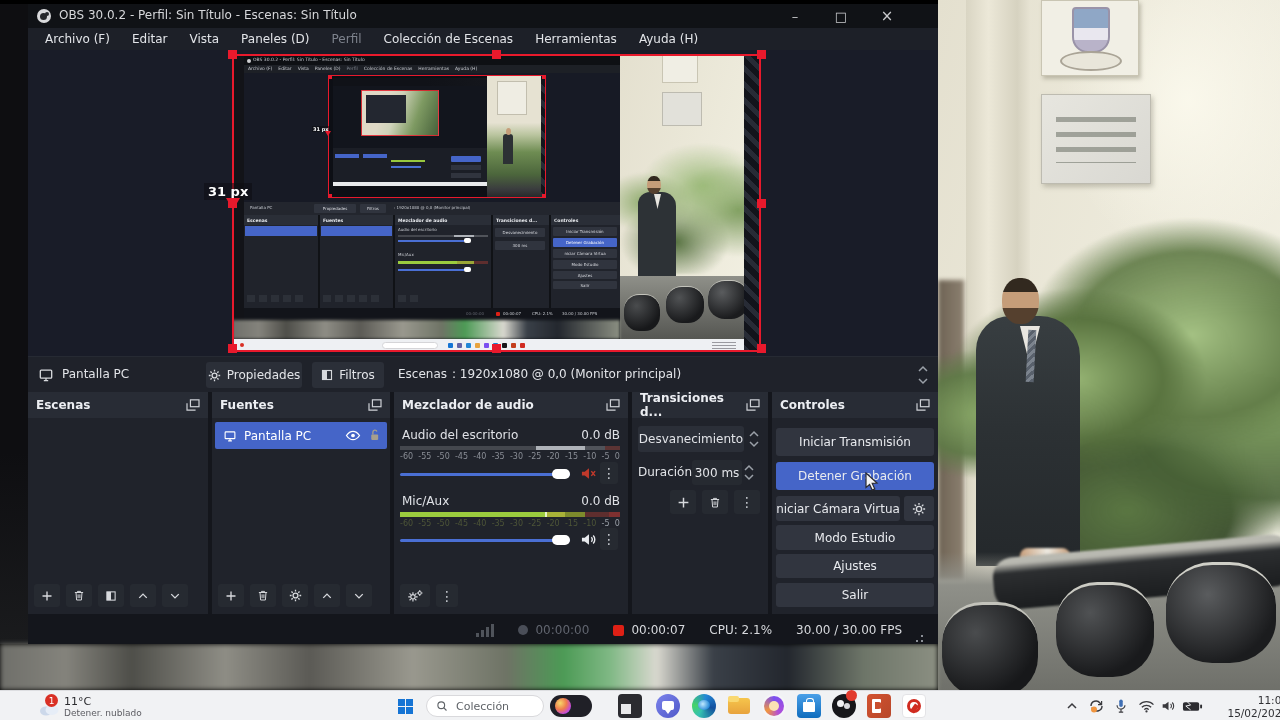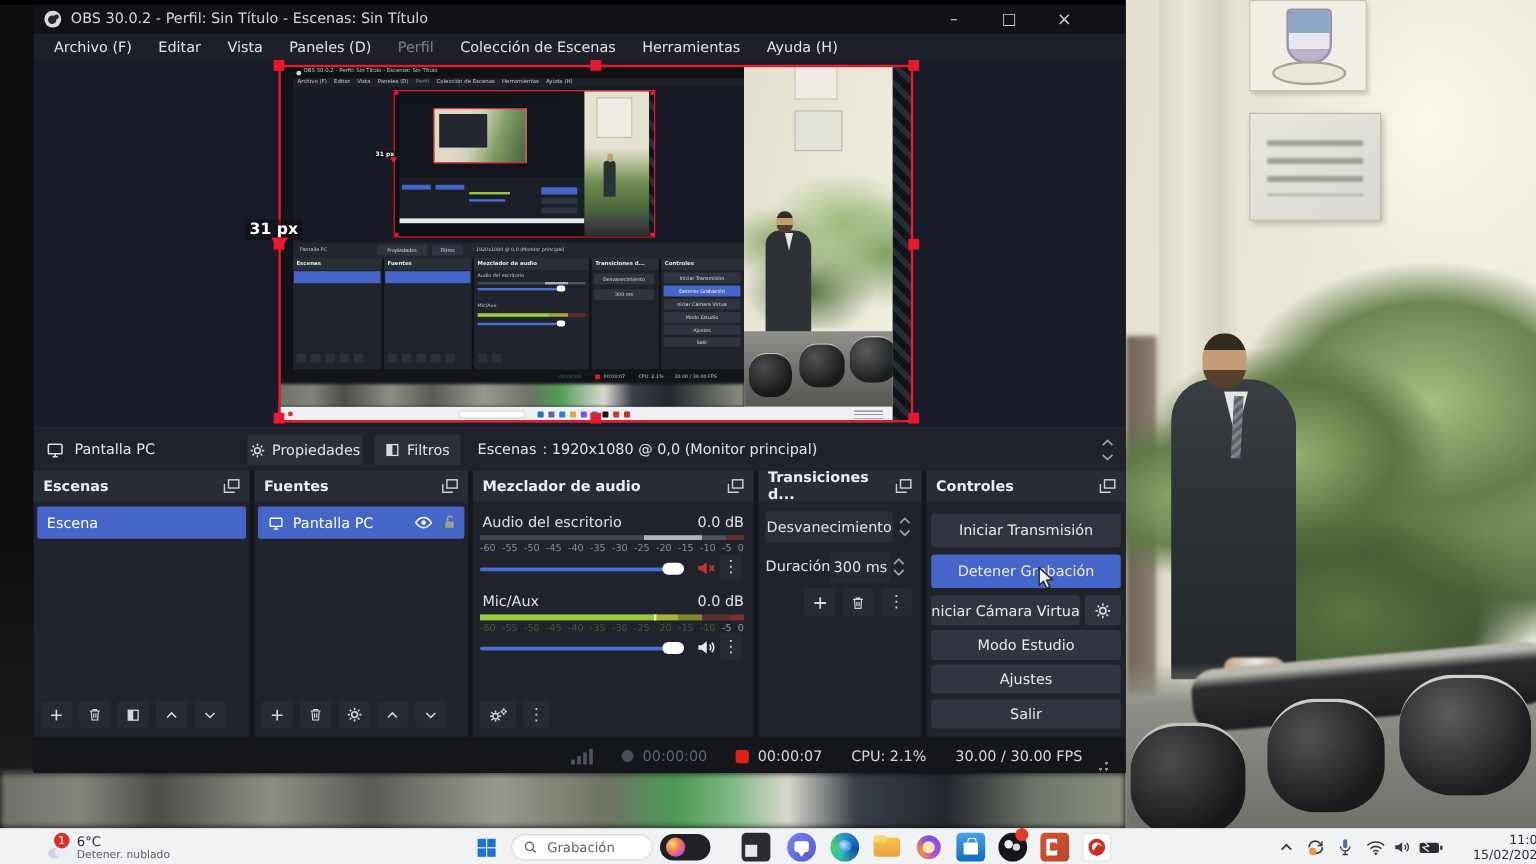--- a/index.html
+++ b/index.html
@@ -333,23 +333,20 @@
   <div class="ab panel" style="left:0;width:180px;">
     <div class="phead">
         <span>Escenas</span>
       <span>
           <svg width="14" height="12" viewBox="0 0 16 14">
             <rect x="5" y="1" width="10" height="8" fill="none" stroke="#cfd2d8" stroke-width="1.4"></rect>
             <path d="M1 5v8h10" fill="none" stroke="#cfd2d8" stroke-width="1.4"></path>
           </svg>
         </span>
       </div>
-    <div class="ab bluerow" style="left:3px;top:30px;width:174px;height:27px;">
-        <span>Escena</span>
-      </div>
     <div class="ab icbtn" style="left:6px;top:192px;width:26px;height:23px;">
         <svg width="12" height="12" viewBox="0 0 16 16">
           <path d="M8 2v12M2 8h12" stroke="#d7d9dd" stroke-width="1.8"></path>
         </svg>
       </div>
     <div class="ab icbtn" style="left:38px;top:192px;width:26px;height:23px;">
         <svg width="12" height="13" viewBox="0 0 16 16">
           <path d="M2.5 4h11M6 4V2.5h4V4M4 4l.8 10h6.4L12 4M6.8 6.5v5M9.2 6.5v5" stroke="#d7d9dd" stroke-width="1.3" fill="none"></path>
         </svg>
       </div>
@@ -618,33 +615,33 @@
 <div class="ab taskbar">
 
   <div class="ab" style="left:34px;top:0;width:130px;height:30px;">
     <span class="ab" style="left:4px;top:11px;">
         <svg width="22" height="14" viewBox="0 0 22 14">
           <ellipse cx="8" cy="9" rx="6" ry="4.5" fill="#ccd8ea"></ellipse>
           <ellipse cx="14" cy="8" rx="6.5" ry="5" fill="#e6edf7"></ellipse>
         </svg>
       </span>
     <span class="ab" style="left:11px;top:3px;width:13px;height:13px;border-radius:50%;background:#d93025;color:#fff;font-size:9px;display:flex;align-items:center;justify-content:center;">1</span>
-    <span class="ab nw" style="left:30px;top:4px;font-size:11px;color:#2b2b2f;">6°C</span>
+    <span class="ab nw" style="left:30px;top:4px;font-size:11px;color:#2b2b2f;">11°C</span>
     <span class="ab nw" style="left:30px;top:17px;font-size:9px;color:#5c5c62;">Detener. nublado</span>
   </div>
 
   <span class="ab" style="left:398px;top:8px;width:7px;height:7px;background:#1574d4;box-shadow:8px 0 0 #1574d4,0 8px 0 #1574d4,8px 8px 0 #1574d4;"></span>
   <div class="ab" style="left:426px;top:4px;width:118px;height:22px;background:#fff;border:1px solid #d9d9dc;border-radius:12px;box-sizing:border-box;display:flex;align-items:center;gap:8px;padding-left:9px;">
     <span>
         <svg width="12" height="12" viewBox="0 0 16 16">
           <circle cx="7" cy="7" r="4.5" fill="none" stroke="#5f6368" stroke-width="1.5"></circle>
           <path d="M10.5 10.5L14 14" stroke="#5f6368" stroke-width="1.5"></path>
         </svg>
       </span>
-    <span style="font-size:11px;color:#5f6368;">Grabación</span>
+    <span style="font-size:11px;color:#5f6368;">Colección</span>
   </div>
   <div class="ab" style="left:550px;top:4px;width:42px;height:22px;background:#202027;border-radius:12px;">
     <span class="ab" style="left:5px;top:3px;width:16px;height:16px;border-radius:50%;background:radial-gradient(circle at 32% 32%,#f6d86b,#ef7b4d 42%,#c54bd9 72%,#4e8df6 100%);"></span>
   </div>
   <div class="ab tbicon" style="left:618px;background:#2b2b30;border-radius:4px;">
       <div class="ab" style="left:3px;top:10px;width:10px;height:10px;background:#e8e8ea;"></div>
     </div>
   <div class="ab tbicon" style="left:656px;border-radius:50%;background:linear-gradient(135deg,#7b83eb,#5059c9);">
       <div class="ab" style="left:6px;top:7px;width:12px;height:9px;border-radius:2px;background:#fff;"></div>
       <div class="ab" style="left:9px;top:16px;width:0;height:0;border-left:3px solid transparent;border-right:3px solid transparent;border-top:4px solid #fff;"></div>

